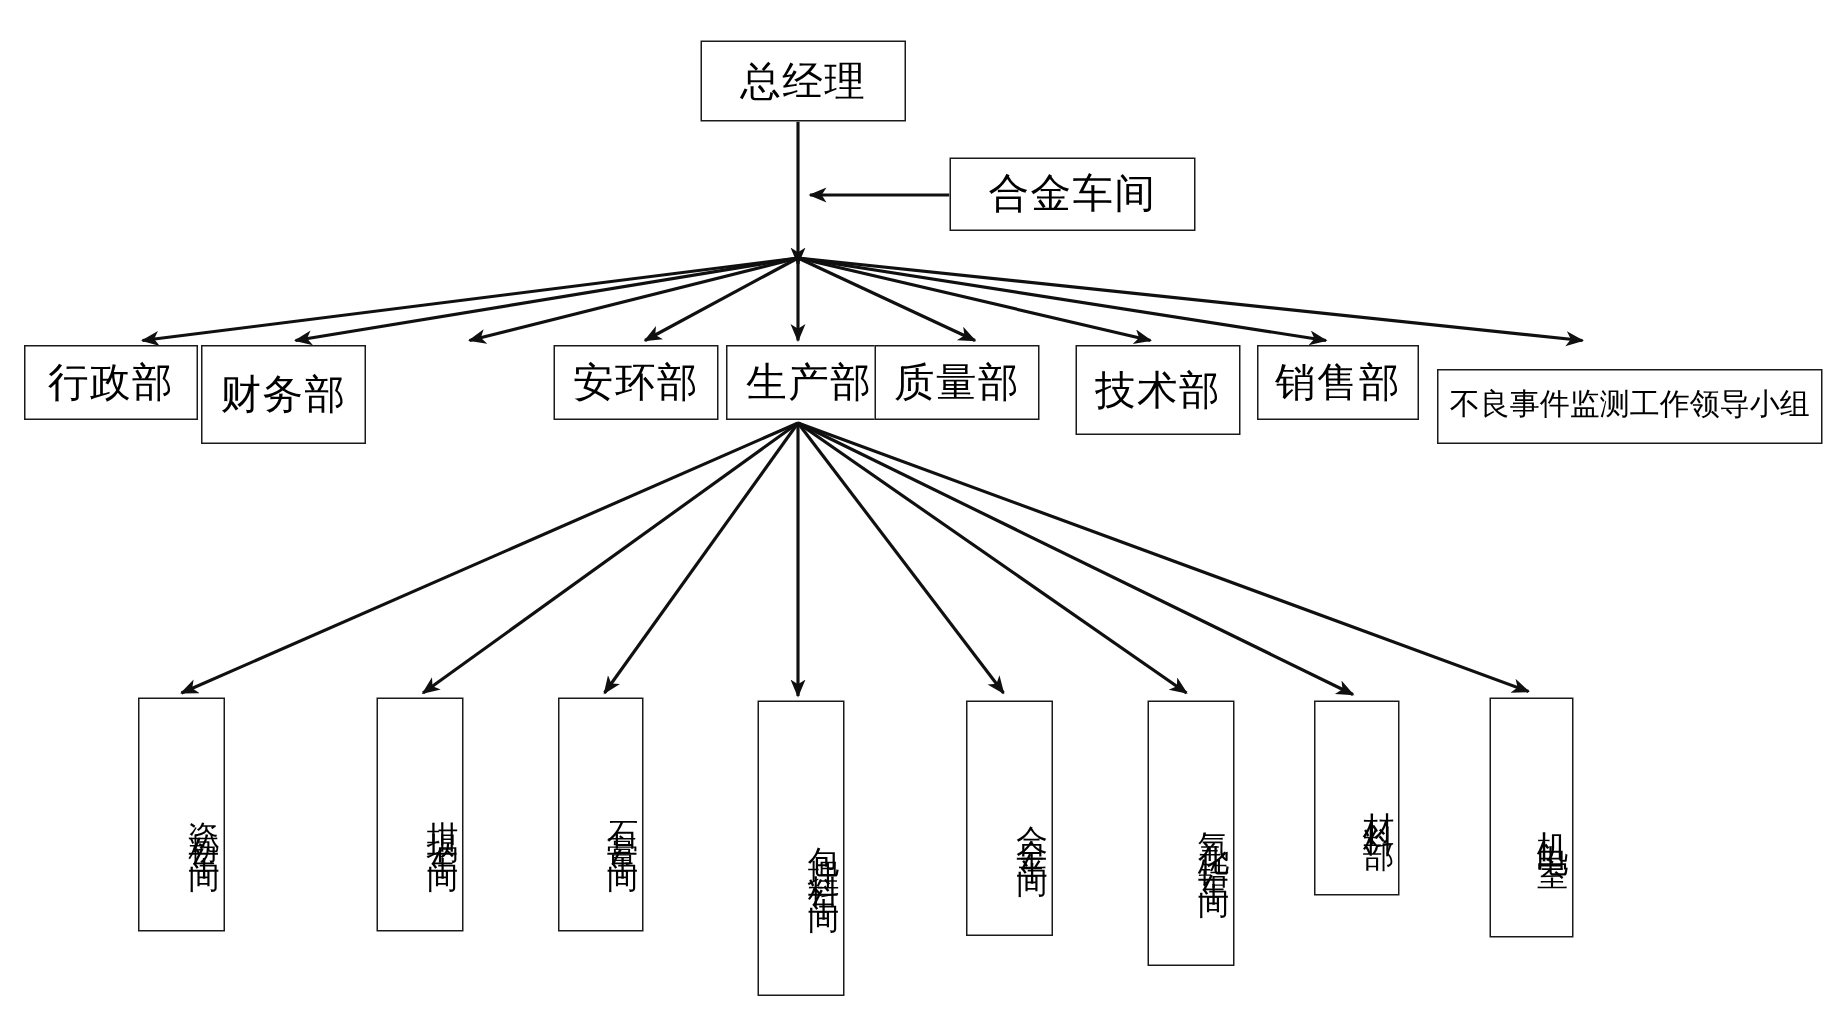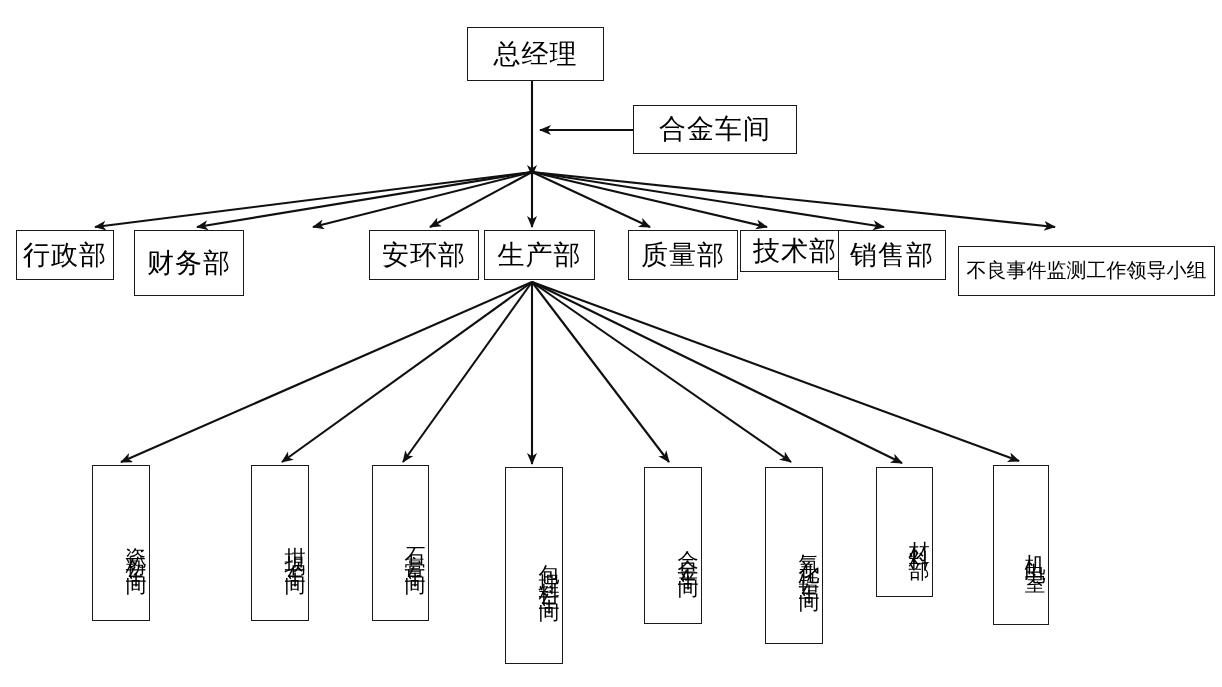--- a/index.html
+++ b/index.html
@@ -95,36 +95,36 @@
   </svg>
 
   <div class="node horiz" style="left:467px; top:27px; width:137px; height:54px;">
     <span>总经理</span>
   </div>
 
   <div class="node horiz" style="left:633px; top:105px; width:164px; height:49px;">
     <span>合金车间</span>
   </div>
 
-  <div class="node horiz" style="left:16px; top:230px; width:98px; height:50px;text-align:right;">
+  <div class="node horiz" style="left:16px; top:230px; width:116px; height:50px;text-align:right;">
     <span>行政部</span>
   </div>
   <div class="node horiz" style="left:134px; top:230px; width:110px; height:66px;">
     <span>财务部</span>
   </div>
   <div class="node horiz" style="left:369px; top:230px; width:110px; height:50px;">
     <span>安环部</span>
   </div>
   <div class="node horiz" style="left:484px; top:230px; width:111px; height:50px;">
     <span>生产部</span>
   </div>
-  <div class="node horiz" style="left:628px; top:230px; width:110px; height:50px;">
+  <div class="node horiz" style="left:583px; top:230px; width:110px; height:50px;">
     <span>质量部</span>
   </div>
-  <div class="node horiz" style="left:740px; top:230px; width:110px; height:42px;">
+  <div class="node horiz" style="left:717px; top:230px; width:110px; height:60px;">
     <span>技术部</span>
   </div>
   <div class="node horiz" style="left:838px; top:230px; width:108px; height:50px;">
     <span>销售部</span>
   </div>
   <div class="node wide" style="left:958px; top:230px; width:257px; height:50px;margin-top:16px;">
     <span>不良事件监测工作领导小组</span>
   </div>
 
   <div class="node vert" style="left:92px; top:465px; width:58px; height:156px;">

